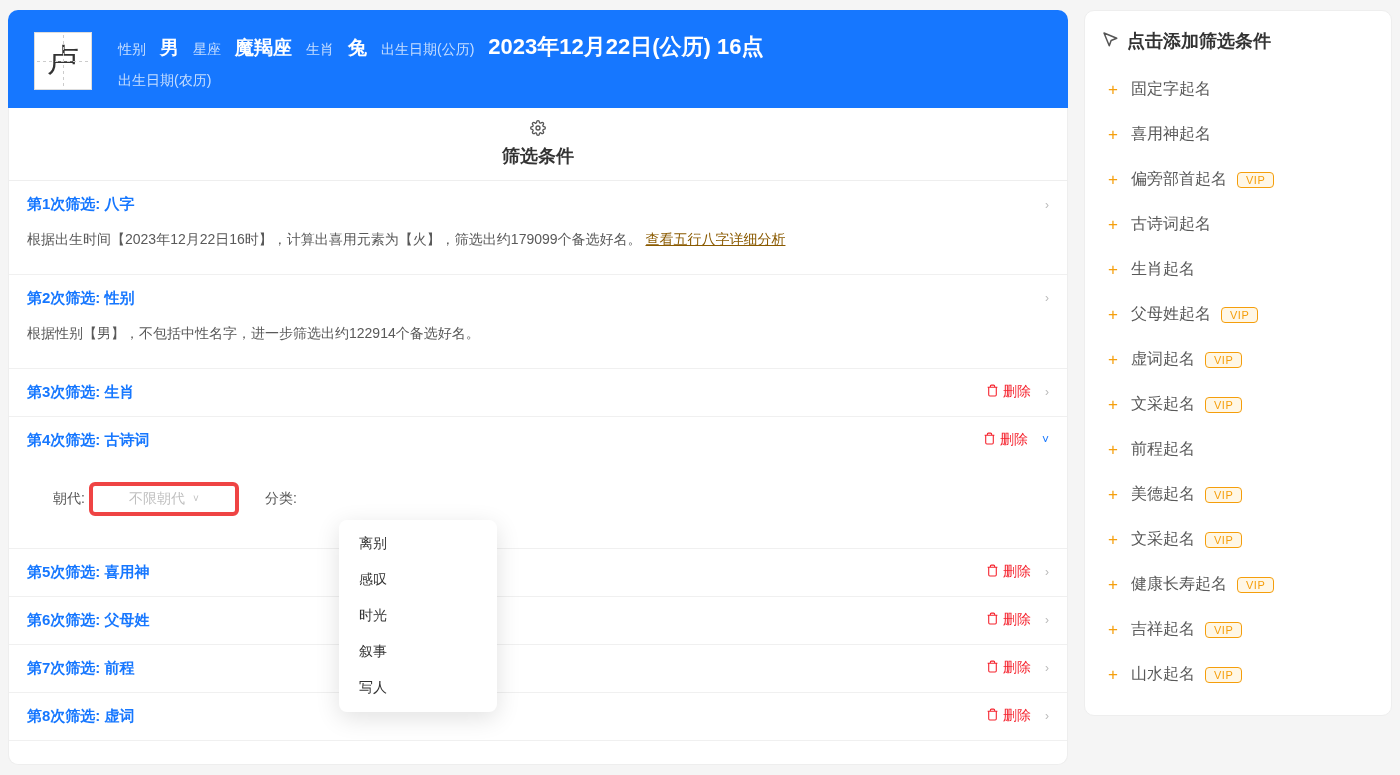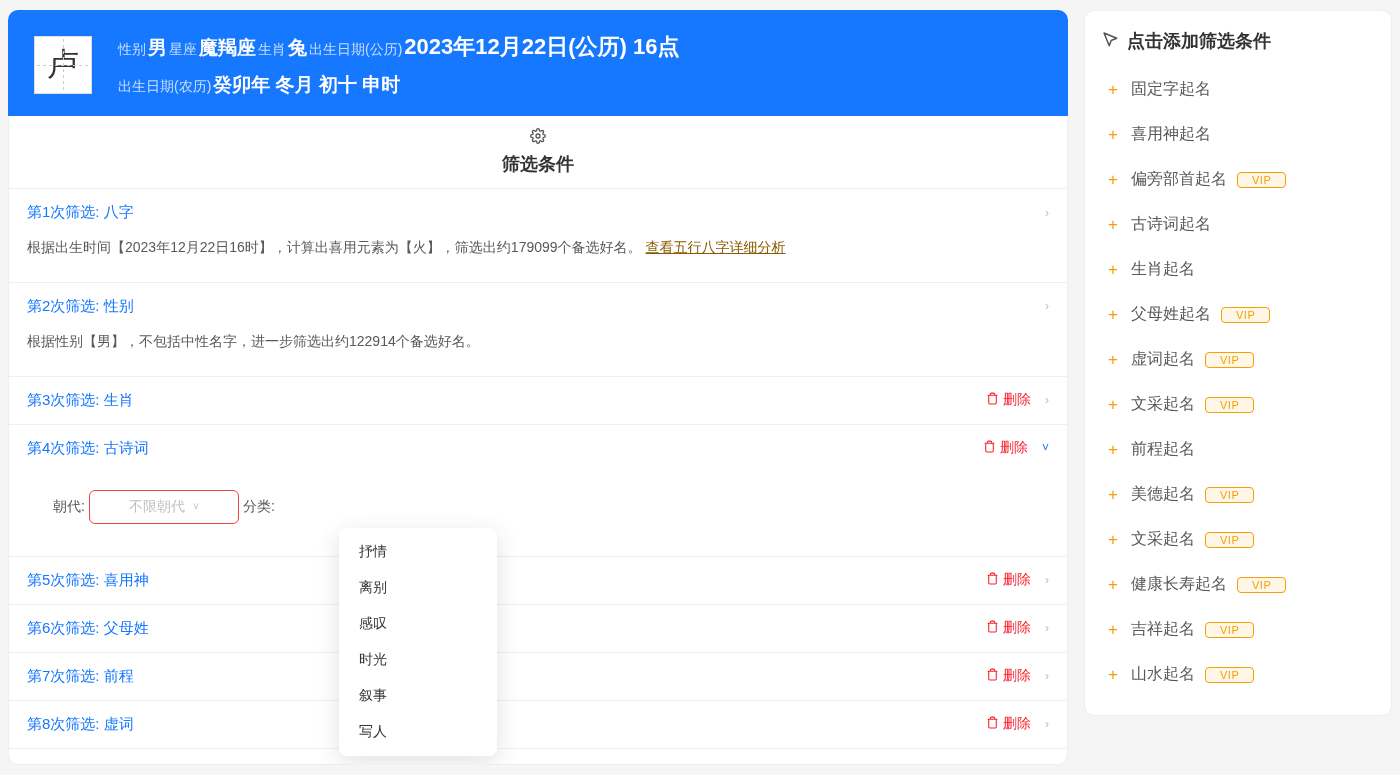--- a/index.html
+++ b/index.html
@@ -33,21 +33,21 @@
   }
   .surname-box::before, .surname-box::after {
     content:""; position:absolute; background: repeating-linear-gradient(to right, #ccc 0 3px, transparent 3px 6px);
   }
   .surname-box::before { left:2px; right:2px; top:50%; height:1px; }
   .surname-box::after {
     top:2px; bottom:2px; left:50%; width:1px;
     background: repeating-linear-gradient(to bottom, #ccc 0 3px, transparent 3px 6px);
   }
   .header-info { display:flex; flex-direction:column; gap:10px; }
-  .info-row { display:flex; align-items:baseline; gap:2px; flex-wrap:wrap; }
+  .info-row { display:flex; align-items:baseline; gap:14px; flex-wrap:wrap; }
   .info-label { color: rgba(255,255,255,0.75); font-size: 14px; }
   .info-val { color: #fff; font-size: 19px; font-weight: 600; }
   .info-val.big { font-size: 22px; }
 
   .panel {
     background:#fff;
     border-radius: 0 0 10px 10px;
     flex:1;
     overflow:auto;
     border:1px solid #eee;
@@ -61,42 +61,42 @@
   }
   .gear { width:16px; height:16px; display:inline-block; }
   .gear svg { width:100%; height:100%; }
 
   .filter-item { }
   .filter-head {
     display:flex; align-items:center; justify-content:space-between;
     padding: 14px 18px;
     cursor:pointer;
   }
-  .filter-title { color:#1677ff; font-size:15px; font-weight:400; }
+  .filter-title { color:#1677ff; font-size:15px; font-weight:700; }
   .filter-actions { display:flex; align-items:center; gap:14px; }
   .del-btn { color:#f5222d; font-size:14px; display:flex; align-items:center; gap:4px; cursor:pointer; }
   .del-btn svg { width:13px; height:13px; }
   .chev { color:#bbb; font-size:12px; }
   .filter-body {
     padding: 0 18px 22px 18px;
     color:#595959; font-size:14px; line-height:1.7;
   }
   .filter-body.border-bottom { border-bottom:1px solid #f0f0f0; }
   .filter-link { color:#8a5a00; text-decoration:underline; cursor:pointer; }
 
   .poem-controls {
     display:flex; align-items:center; gap:4px;
     padding: 18px 44px 32px 44px;
     border-bottom:1px solid #f0f0f0;
     position:relative;
   }
   .ctl-label { color:#555; font-size:14px; }
   .select {
     min-width:150px; height:34px;
-    border:1px solid #ef4444; border-radius:6px;
+    border:4px solid #ef4444; border-radius:6px;
     background:#fff; display:flex; align-items:center; justify-content:center;
     gap:8px; color:#bfbfbf; font-size:14px; cursor:pointer;
     padding:0 24px;
   }
   .select.active { border-color:#f59e0b; color:#f59e0b; }
   .select .arrow { font-size:10px; }
 
   .dropdown {
     position:absolute;
     top:56px; left:330px;
@@ -126,21 +126,21 @@
   }
   .sidebar-title svg { width:18px; height:18px; }
   .side-item {
     display:flex; align-items:center; gap:10px;
     padding:12px 4px; font-size:16px; color:#595959;
     cursor:pointer;
   }
   .side-plus { color:#f59e0b; font-size:17px; font-weight:500; width:16px; text-align:center; }
   .vip-badge {
     border:1px solid #f59e0b; color:#f59e0b; background:#fff7e6;
-    font-size:11px; padding:1px 14px; border-radius:4px; letter-spacing:0.5px;
+    font-size:11px; padding:1px 8px; border-radius:4px; letter-spacing:0.5px;
   }
   .thin-row .filter-head { border-bottom:1px solid #f0f0f0; }
 </style>
 </head>
 <body>
 
 <div class="main">
 
   <div class="header">
     <div class="surname-box">
@@ -152,21 +152,20 @@
         <span class="info-val">男</span>
         <span class="info-label">星座</span>
         <span class="info-val">魔羯座</span>
         <span class="info-label">生肖</span>
         <span class="info-val">兔</span>
         <span class="info-label">出生日期(公历)</span>
         <span class="info-val big">2023年12月22日(公历) 16点</span>
       </div>
       <div class="info-row">
         <span class="info-label">出生日期(农历)</span>
-        <span class="info-val">癸卯年 冬月 初十 申时</span>
       </div>
     </div>
   </div>
 
   <div class="panel">
     <div class="panel-header">
       <span class="gear">
         <svg viewBox="0 0 24 24" fill="none" stroke="#555" stroke-width="2">
             <circle cx="12" cy="12" r="3"></circle>
             <path d="M19.4 15a1.7 1.7 0 0 0 .34 1.87l.06.06a2 2 0 1 1-2.83 2.83l-.06-.06a1.7 1.7 0 0 0-1.87-.34 1.7 1.7 0 0 0-1 1.56V21a2 2 0 1 1-4 0v-.09A1.7 1.7 0 0 0 9 19.4a1.7 1.7 0 0 0-1.87.34l-.06.06a2 2 0 1 1-2.83-2.83l.06-.06A1.7 1.7 0 0 0 4.6 15a1.7 1.7 0 0 0-1.56-1H3a2 2 0 1 1 0-4h.09A1.7 1.7 0 0 0 4.6 9a1.7 1.7 0 0 0-.34-1.87l-.06-.06A2 2 0 1 1 7.03 4.24l.06.06A1.7 1.7 0 0 0 9 4.6a1.7 1.7 0 0 0 1-1.56V3a2 2 0 1 1 4 0v.09c0 .67.4 1.27 1 1.51a1.7 1.7 0 0 0 1.87-.34l.06-.06a2 2 0 1 1 2.83 2.83l-.06.06A1.7 1.7 0 0 0 19.4 9c.24.6.84 1 1.51 1H21a2 2 0 1 1 0 4h-.09a1.7 1.7 0 0 0-1.51 1z"></path>
@@ -220,23 +219,22 @@
               </span>
               <span class="chev" style="color: rgb(22, 119, 255);">˅</span>
             </div>
           </div>
           <div class="poem-controls">
             <span class="ctl-label">朝代:</span>
             <div class="select">
               <span>不限朝代</span>
               <span class="arrow">˅</span>
             </div>
-            <span class="ctl-label" style="">分类:</span>
+            <span class="ctl-label" style="margin-left: 22px;">分类:</span>
             <div class="dropdown">
-              <div class="dropdown-item">抒情</div>
               <div class="dropdown-item">离别</div>
               <div class="dropdown-item">感叹</div>
               <div class="dropdown-item">时光</div>
               <div class="dropdown-item">叙事</div>
               <div class="dropdown-item">写人</div>
             </div>
           </div>
         </div>
         <div class="filter-item thin-row">
           <div class="filter-head" style="border-bottom: 1px solid rgb(240, 240, 240);">

